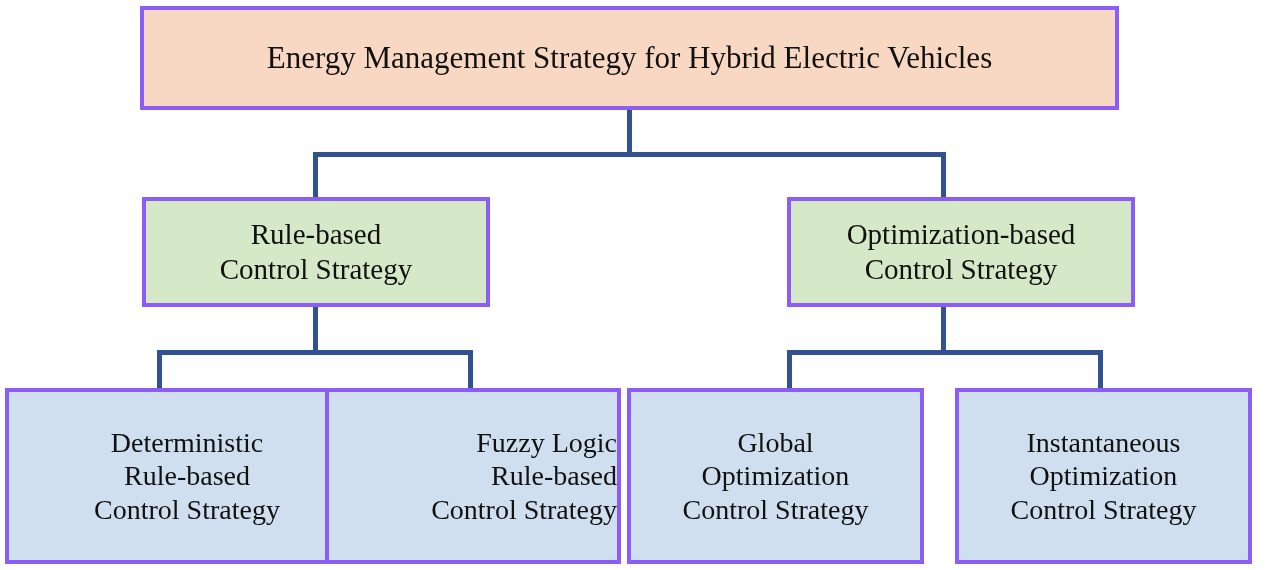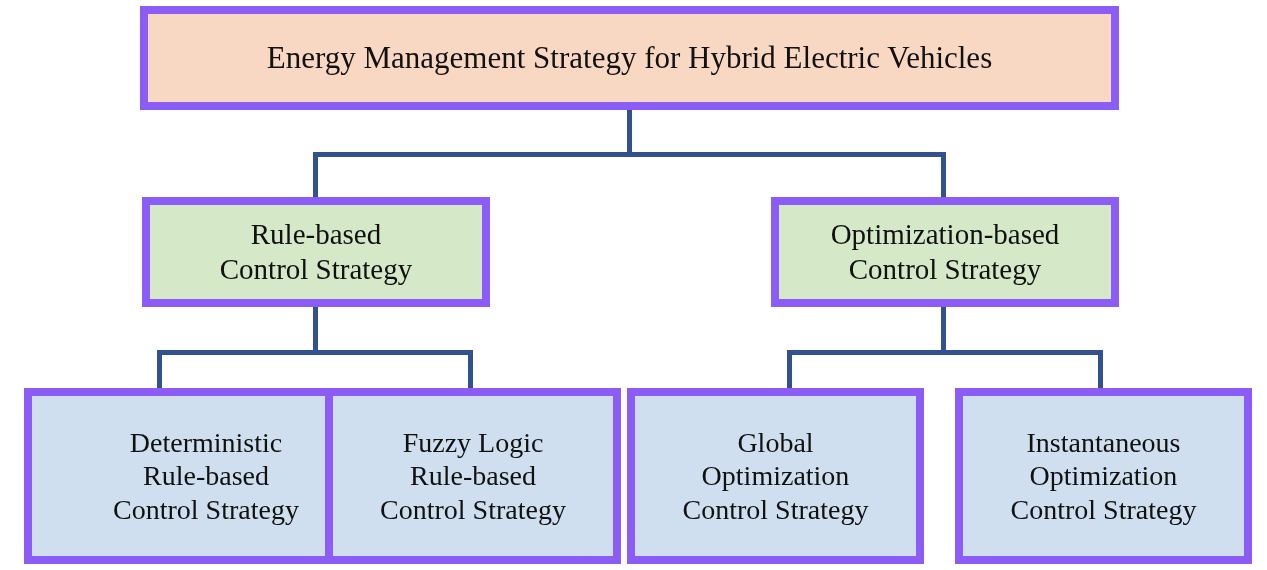--- a/index.html
+++ b/index.html
@@ -15,21 +15,21 @@
   #diagram {
     position: relative;
     width: 1267px;
     height: 570px;
     background: #ffffff;
     overflow: hidden;
   }
   .node {
     position: absolute;
     box-sizing: border-box;
-    border: 8px solid #8b5cf6;
+    border: 4px solid #8b5cf6;
     display: flex;
     align-items: center;
     justify-content: center;
     text-align: center;
     line-height: 1.20;
     color: #111111;
   }
   .node .label {
     display: block;
     width: 100%;
@@ -48,31 +48,31 @@
 
   
   .node-cat {
     top: 197px;
     width: 348px;
     height: 110px;
     background: #D5E8C7;
     font-size: 29px;
   }
   #node-rule-based      { left: 142px; }
-  #node-optimization-based { left: 771px; }
+  #node-optimization-based { left: 787px; }
 
   
   .node-leaf {
     top: 388px;
     height: 176px;
     background: #CFDFEF;
     font-size: 28px;
   }
-  #node-deterministic   { left: 24px;   width: 329px; padding-left: 35px; }
-  #node-fuzzy-logic     { left: 325px;  width: 296px; }
+  #node-deterministic   { left: 5px;   width: 329px; padding-left: 35px; }
+  #node-fuzzy-logic     { left: 325px;  width: 296px; text-align: right; }
   #node-global-opt      { left: 627px;  width: 297px; }
   #node-instantaneous   { left: 955px;  width: 297px; font-family: Liberation Serif, serif; }
 
   
   .conn {
     position: absolute;
     background: #31528F;
   }
   .conn-v { width: 5px; }
   .conn-h { height: 5px; }

